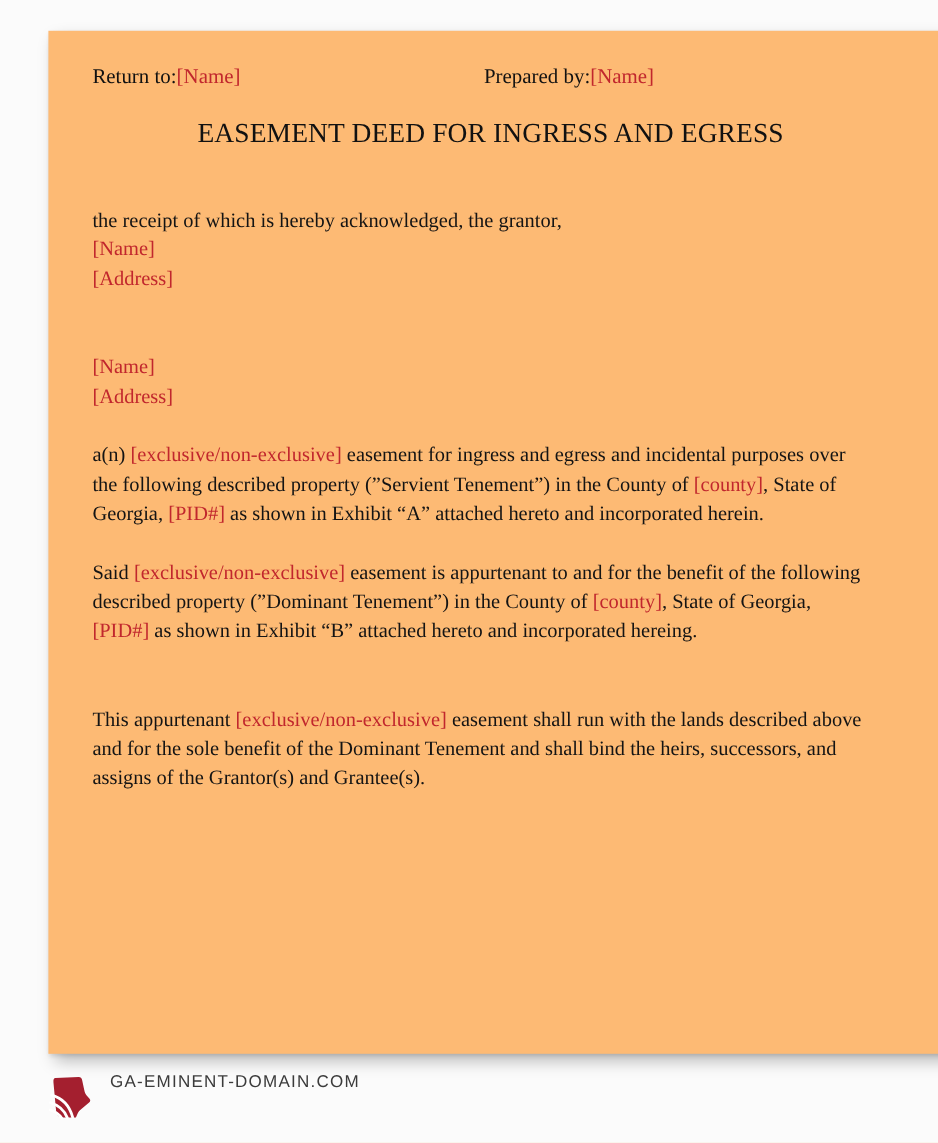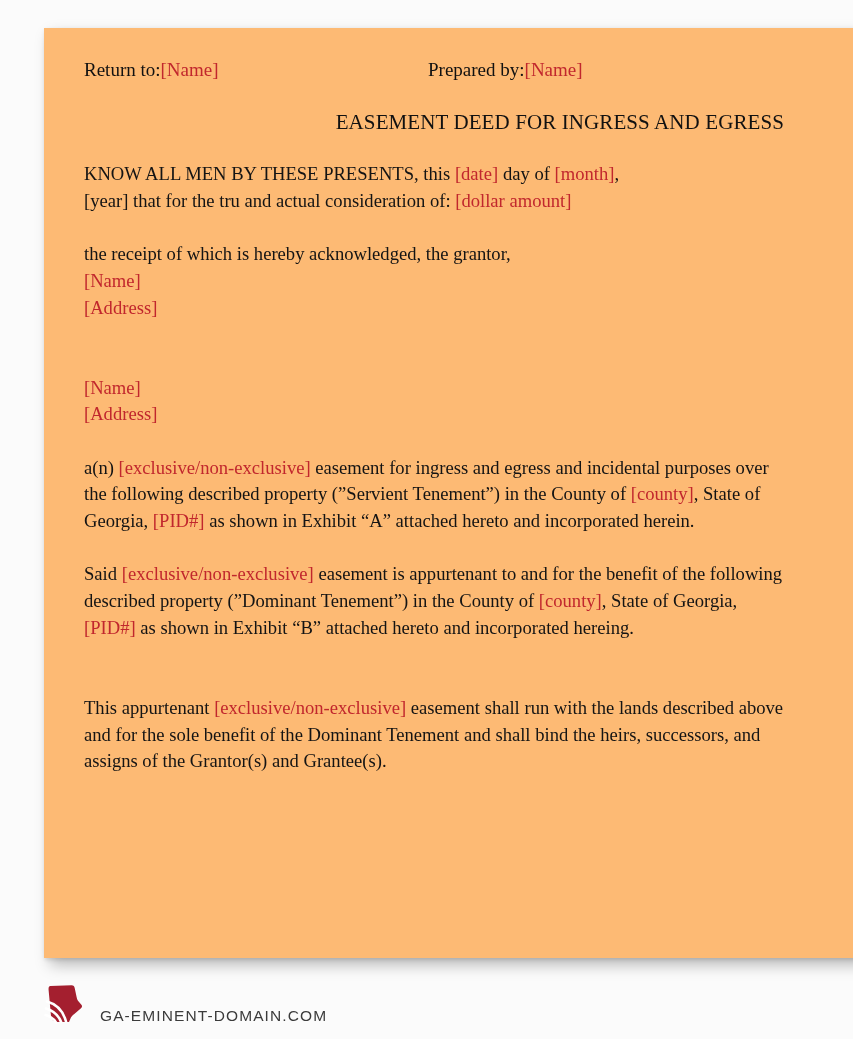--- a/index.html
+++ b/index.html
@@ -54,33 +54,33 @@
     color: #111111;
     white-space: nowrap;
   }
   .header-return {
     position: absolute;
     left: 0;
     top: 0;
   }
   .header-prepared {
     position: absolute;
-    left: 344px;
+    left: 356px;
     top: 0;
     text-align: right;
   }
 
   
   .doc-title {
     position: absolute;
-    left: 0;
+    left: 12px;
     top: 81px;
     width: 700px;
-    text-align: right;
-    font-size: 21px;
+    text-align: center;
+    font-size: 25px;
     line-height: 26px;
     color: #111111;
     letter-spacing: 0.1px;
     white-space: nowrap;
   }
 
   
   .body-block {
     position: absolute;
     left: 0;
@@ -104,21 +104,21 @@
     color: #c1272d;
   }
 
   
   .footer {
     position: absolute;
     left: 44px;
     top: 975px;
     height: 50px;
     display: flex;
-    align-items: flex-end;
+    align-items: flex-start;
   }
   .footer-logo {
     width: 44px;
     height: 44px;
     flex: 0 0 auto;
     display: block;
   }
   .footer-text {
     margin-left: 12px;
     font-family: "Liberation Sans", sans-serif;
@@ -138,21 +138,20 @@
 
       <div class="header-row">
         <span class="header-return"><span>Return to:</span><span class="ph">[Name]</span></span>
         <span class="header-prepared"><span>Prepared by:</span><span class="ph">[Name]</span></span>
       </div>
 
       <div class="doc-title">EASEMENT DEED FOR INGRESS AND EGRESS</div>
 
       <div class="body-block">
 
-        <p class="para"><span>KNOW ALL MEN BY THESE PRESENTS, this </span><span class="ph">[date]</span><span> day of </span><span class="ph">[month]</span><span>,</span><br><span>[year] that for the tru and actual consideration of: </span><span class="ph">[dollar amount]</span></p>
 
         <div class="para-gap"></div>
 
         <p class="para"><span>the receipt of which is hereby acknowledged, the grantor,</span><br><span class="ph">[Name]</span><br><span class="ph">[Address]</span></p>
 
         <div class="para-gap"></div>
 
         <p class="para"><br><span class="ph">[Name]</span><br><span class="ph">[Address]</span></p>
 
         <div class="para-gap"></div>

